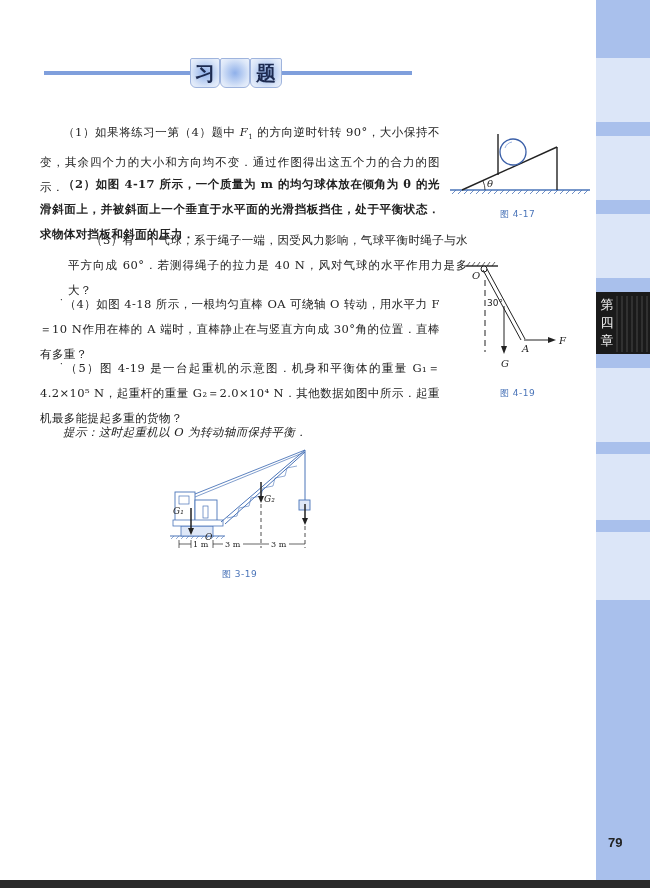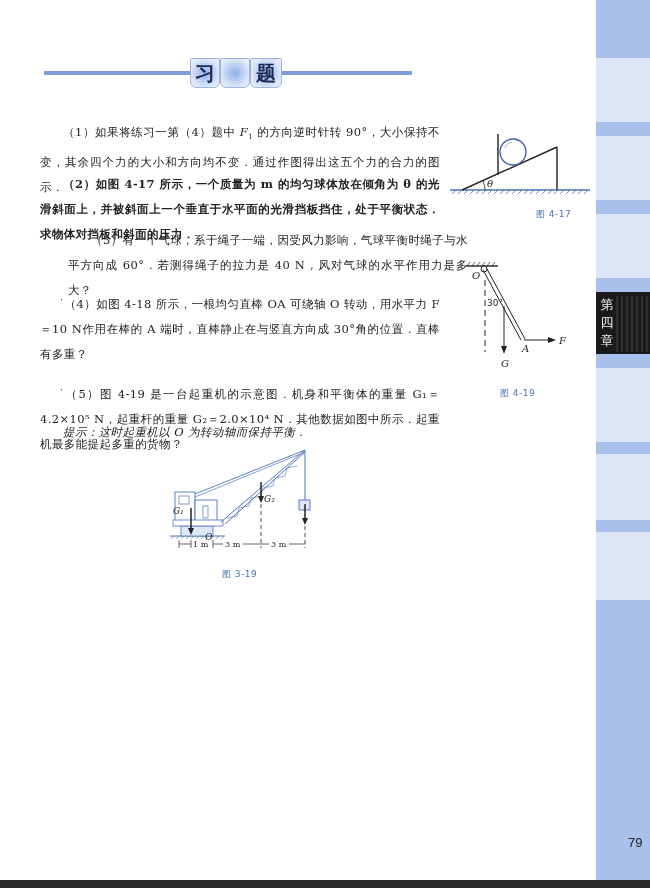--- a/index.html
+++ b/index.html
@@ -11,22 +11,22 @@
     background:#dce6f8; }
   .side-band { position:absolute; left:0; width:54px; background:#a9c0ec; }
   .chapter-tab { position:absolute; left:596px; top:292px; width:54px; height:62px;
     background:#1a1a1a; overflow:hidden; }
   .chapter-tab .deco { position:absolute; left:20px; top:4px; width:32px; height:56px;
     background:repeating-linear-gradient(90deg, #3a3a3a 0 2px, #1a1a1a 2px 5px);
     opacity:0.7; }
   .chapter-tab .label { position:absolute; left:3px; top:4px; width:16px;
     color:#f2f2f2; font-size:13px; line-height:18px; text-align:center;
     font-family:"DejaVu Sans", sans-serif; }
-  .page-number { position:absolute; left:628px; top:835px; font-family:"Liberation Sans", sans-serif;
-    font-weight:normal; font-size:13px; color:#222; }
+  .page-number { position:absolute; left:608px; top:835px; font-family:"Liberation Sans", sans-serif;
+    font-weight:bold; font-size:13px; color:#222; }
   .bottom-bar { position:absolute; left:0; top:880px; width:650px; height:8px; background:#2a2a2a; }
 
   
   .title-line { position:absolute; left:44px; top:71px; width:368px; height:4px; background:#7f9fdc; }
   .title-box { position:absolute; height:30px; top:58px;
     background:radial-gradient(circle at 50% 50%, #8fb0ea 0%, #dbe6f8 70%, #eef3fc 100%);
     border:1px solid #9fb4dd; border-radius:2px 2px 6px 6px; }
   .title-char { position:absolute; top:60px; font-size:20px; font-weight:bold; color:#1c2a50;
     font-family:"DejaVu Sans", sans-serif; }
 
@@ -83,21 +83,21 @@
 </div>
 
 <div class="para" style="top:228px;text-indent:2em;margin-left:28px;">
   <span>（3）</span><span>有一个气球，系于绳子一端，因受风力影响，气球平衡时绳子与水平方向成 60°．若测得绳子的拉力是 40 N，风对气球的水平作用力是多大？</span>
 </div>
 
 <div class="para" style="top:292px;text-indent:1.6em;">
   <span>˙</span><span>（4）</span><span>如图 4-18 所示，一根均匀直棒 OA 可绕轴 O 转动，用水平力 F＝10 N作用在棒的 A 端时，直棒静止在与竖直方向成 30°角的位置．直棒有多重？</span>
 </div>
 
-<div class="para" style="top:356px;text-indent:1.6em;margin-top:26px;">
+<div class="para" style="top:356px;text-indent:1.6em;">
   <span>˙</span><span>（5）</span><span>图 4-19 是一台起重机的示意图．机身和平衡体的重量 G₁＝4.2×10⁵ N，起重杆的重量 G₂＝2.0×10⁴ N．其他数据如图中所示．起重机最多能提起多重的货物？</span>
 </div>
 
 <div class="para" style="top:420px;text-indent:2em;font-style:italic;">提示：这时起重机以 O 为转动轴而保持平衡．</div>
 
 <svg class="fig" style="left:450px;top:120px;" width="140" height="75" viewBox="0 0 140 75">
   <line x1="0" y1="70" x2="140" y2="70" stroke="#4a74b8" stroke-width="1.5"></line>
   <g stroke="#4a74b8" stroke-width="0.8">
     <line x1="2" y1="74" x2="6" y2="70"></line>
       <line x1="8" y1="74" x2="12" y2="70"></line>
@@ -124,21 +124,21 @@
       <line x1="134" y1="74" x2="138" y2="70"></line>
   </g>
   <line x1="12" y1="70" x2="107" y2="27" stroke="#222" stroke-width="1.4"></line>
   <line x1="107" y1="27" x2="107" y2="70" stroke="#222" stroke-width="1.4"></line>
   <line x1="48" y1="14" x2="48" y2="55" stroke="#222" stroke-width="1.4"></line>
   <circle cx="63" cy="32" r="13" fill="#fff" stroke="#3a5fa8" stroke-width="1.3"></circle>
   <path d="M55 28 A9 9 0 0 1 62 22" stroke="#7f9fdc" fill="none" stroke-width="0.8"></path>
   <path d="M35 70 A22 22 0 0 0 33 61" stroke="#222" fill="none" stroke-width="0.8"></path>
   <text x="37" y="67" class="lbl">θ</text>
 </svg>
-<div class="caption" style="left:500px;top:208px;margin-left:36px;">图 4-17</div>
+<div class="caption" style="left:500px;top:208px;">图 4-17</div>
 
 <svg class="fig" style="left:460px;top:260px;" width="110" height="115" viewBox="0 0 110 115">
   <line x1="6" y1="6" x2="38" y2="6" stroke="#222" stroke-width="1.4"></line>
   <g stroke="#222" stroke-width="0.7">
     <line x1="7" y1="6" x2="10" y2="2"></line>
       <line x1="12" y1="6" x2="15" y2="2"></line>
       <line x1="17" y1="6" x2="20" y2="2"></line>
     <line x1="22" y1="6" x2="25" y2="2"></line>
       <line x1="27" y1="6" x2="30" y2="2"></line>
       <line x1="32" y1="6" x2="35" y2="2"></line>

